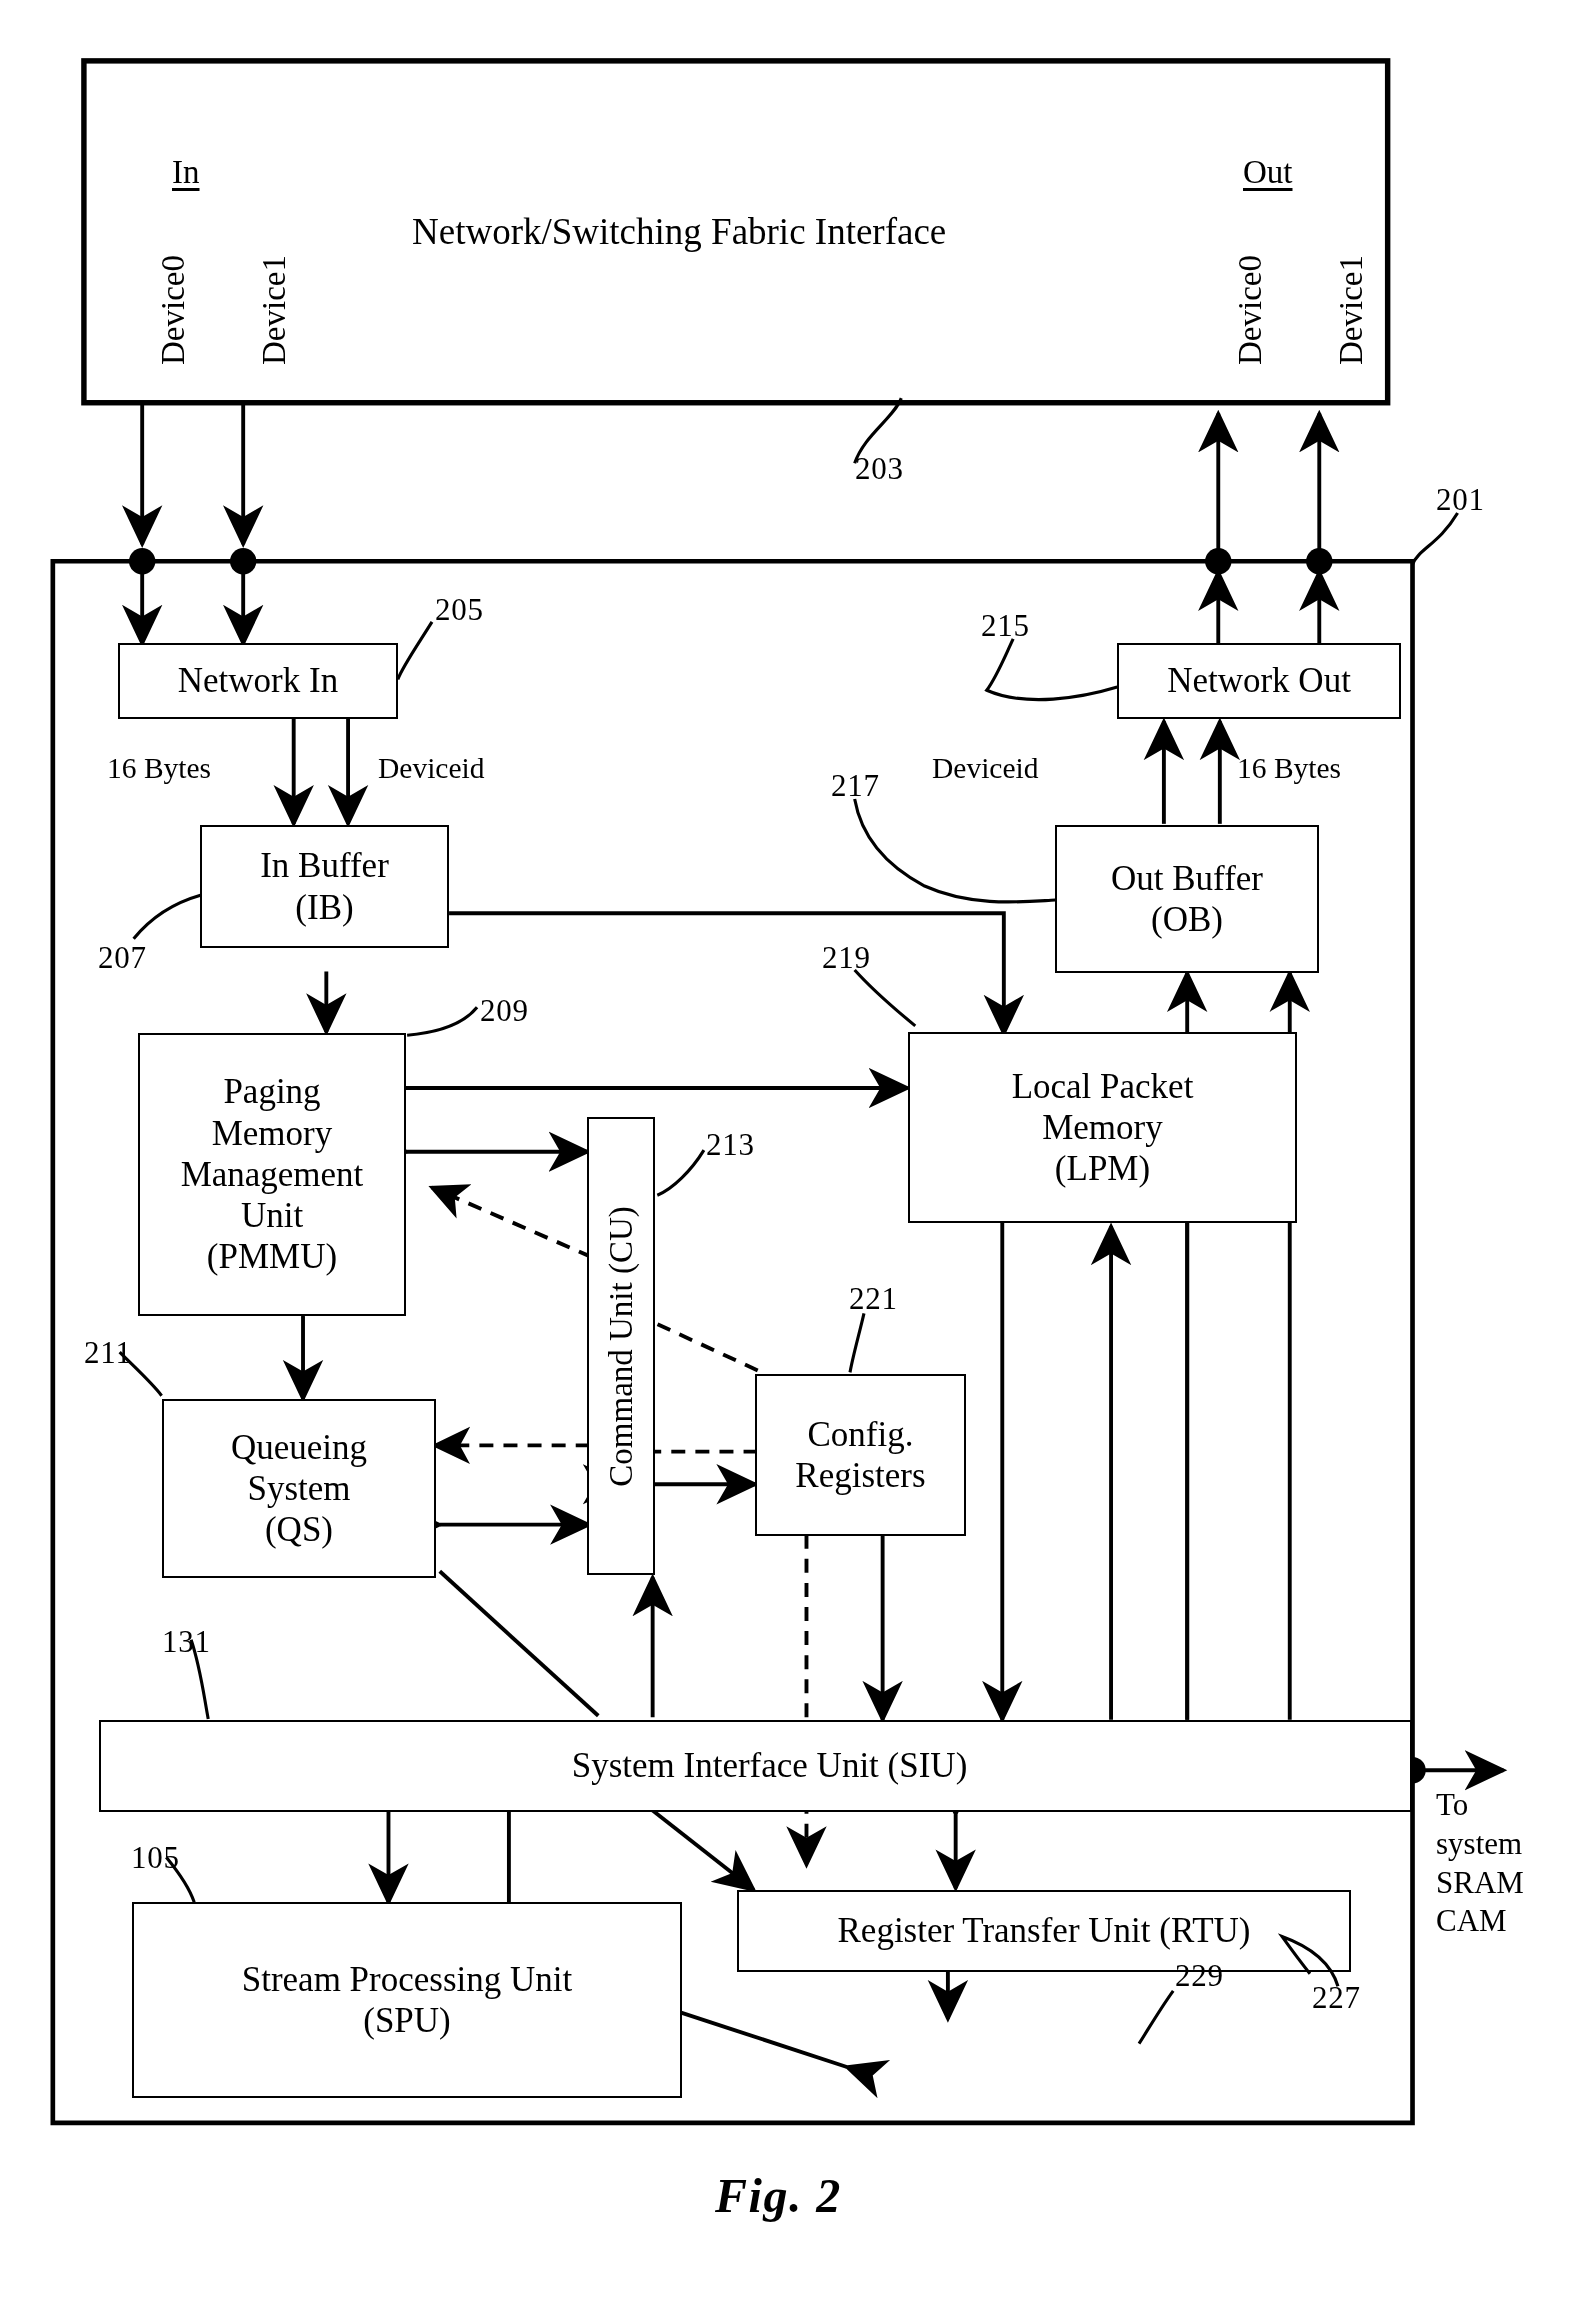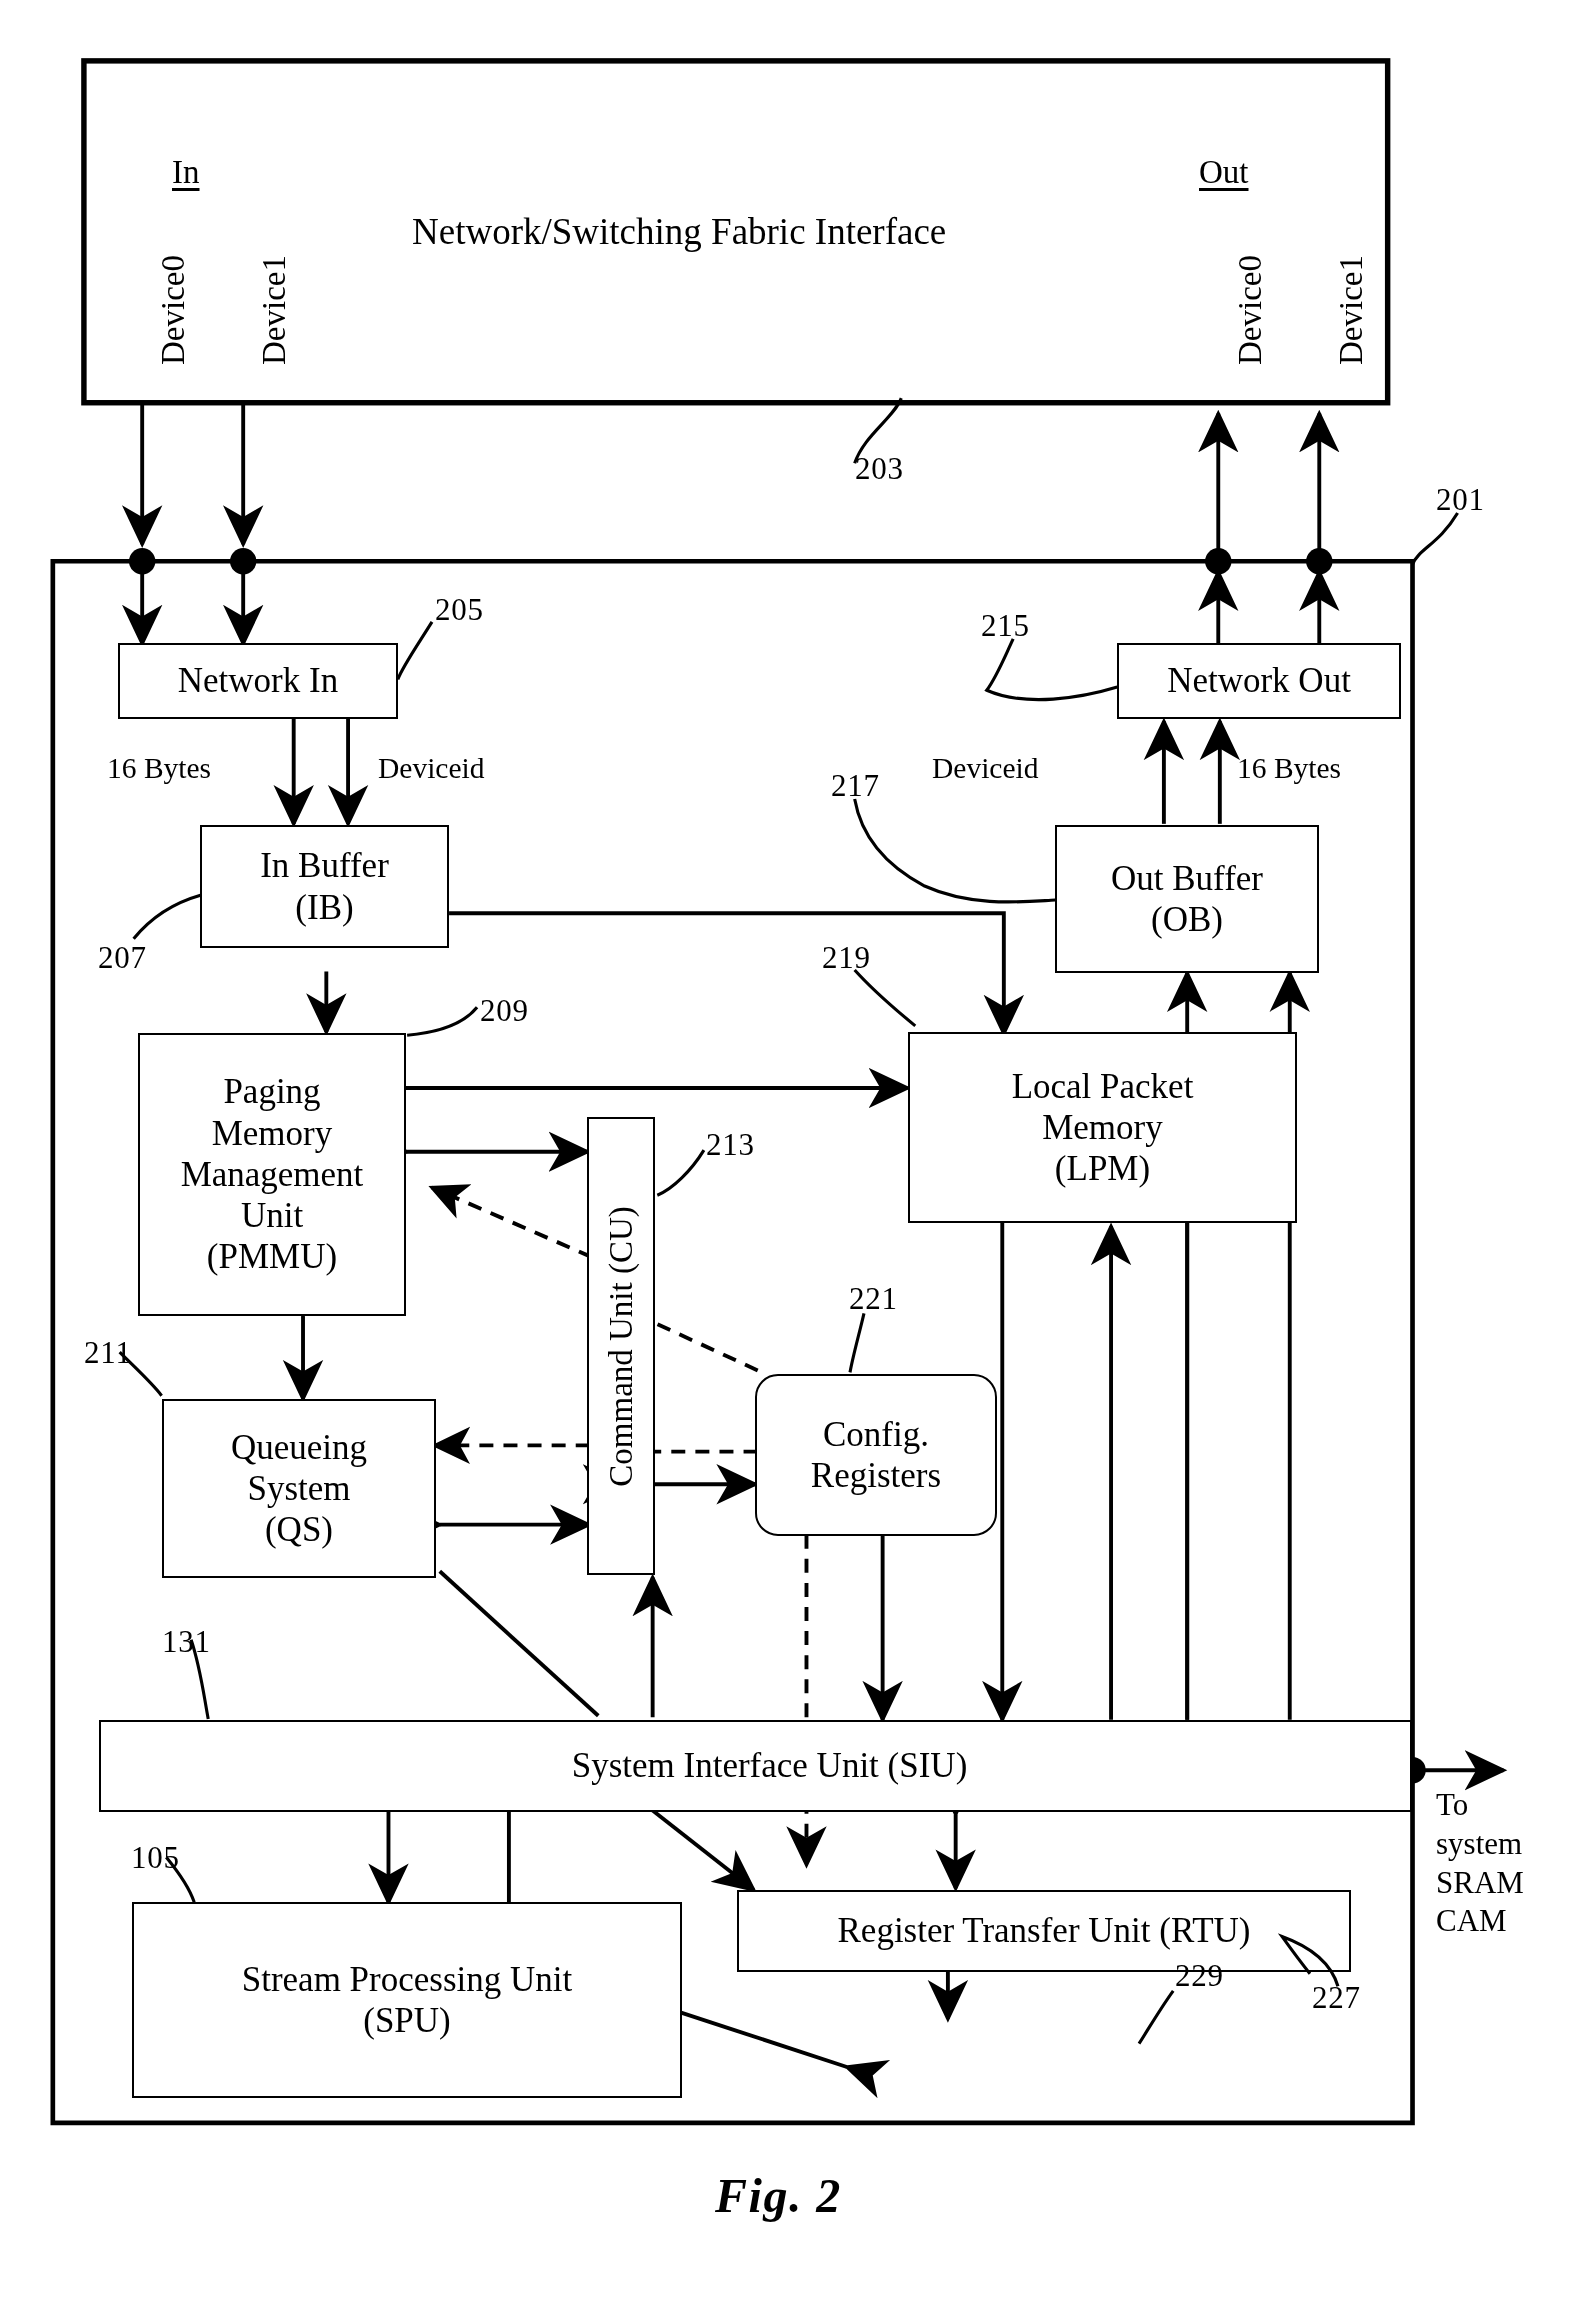--- a/index.html
+++ b/index.html
@@ -168,21 +168,21 @@
       <line x1="1220" y1="2505" x2="1220" y2="2598" marker-end="url(#ahs)"></line>
 
       <line x1="1090" y1="2660" x2="602" y2="2500" marker-end="url(#ahs)" marker-start="url(#ahs)"></line>
 
     </g>
   </svg>
 
   <div class="sig" style="left:412px; top:210px; font-size:37px;">Network/Switching Fabric Interface</div>
 
   <div class="ulabel" style="left:172px; top:154px;">In</div>
-  <div class="ulabel" style="left:1199px; top:154px;">Out</div>
+  <div class="ulabel" style="left:1243px; top:154px;">Out</div>
 
   <div class="vtext" style="left:155px; top:365px;">Device0</div>
   <div class="vtext" style="left:256px; top:365px;">Device1</div>
 
   <div class="vtext" style="left:1232px; top:365px;">Device0</div>
   <div class="vtext" style="left:1333px; top:365px;">Device1</div>
 
   <div class="box" style="left:118px; top:643px; width:280px; height:76px; font-size:35px;">
     <span class="lbl">Network In</span>
   </div>
@@ -218,21 +218,21 @@
   <div class="box" style="left:587px; top:1117px; width:68px; height:458px;">
     <span class="lbl" style="transform:rotate(-90deg); font-size:33px; white-space:nowrap;">Command Unit (CU)</span>
   </div>
 
   <div class="box" style="left:908px; top:1032px; width:389px; height:191px; font-size:35px; flex-direction:column;">
     <span class="lbl">Local Packet</span>
     <span class="lbl">Memory</span>
     <span class="lbl">(LPM)</span>
   </div>
 
-  <div class="box" style="left:755px; top:1374px; width:242px; height:162px; font-size:35px; flex-direction:column;border-radius:23px;">
+  <div class="box" style="left:755px; top:1374px; width:211px; height:162px; font-size:35px; flex-direction:column;">
     <span class="lbl">Config.</span>
     <span class="lbl">Registers</span>
   </div>
 
   <div class="box" style="left:99px; top:1720px; width:1313px; height:92px; font-size:35px;padding-left:28px;">
     <span class="lbl">System Interface Unit (SIU)</span>
   </div>
 
   <div class="box" style="left:132px; top:1902px; width:550px; height:196px; font-size:35px; flex-direction:column;">
     <span class="lbl">Stream Processing Unit</span>

